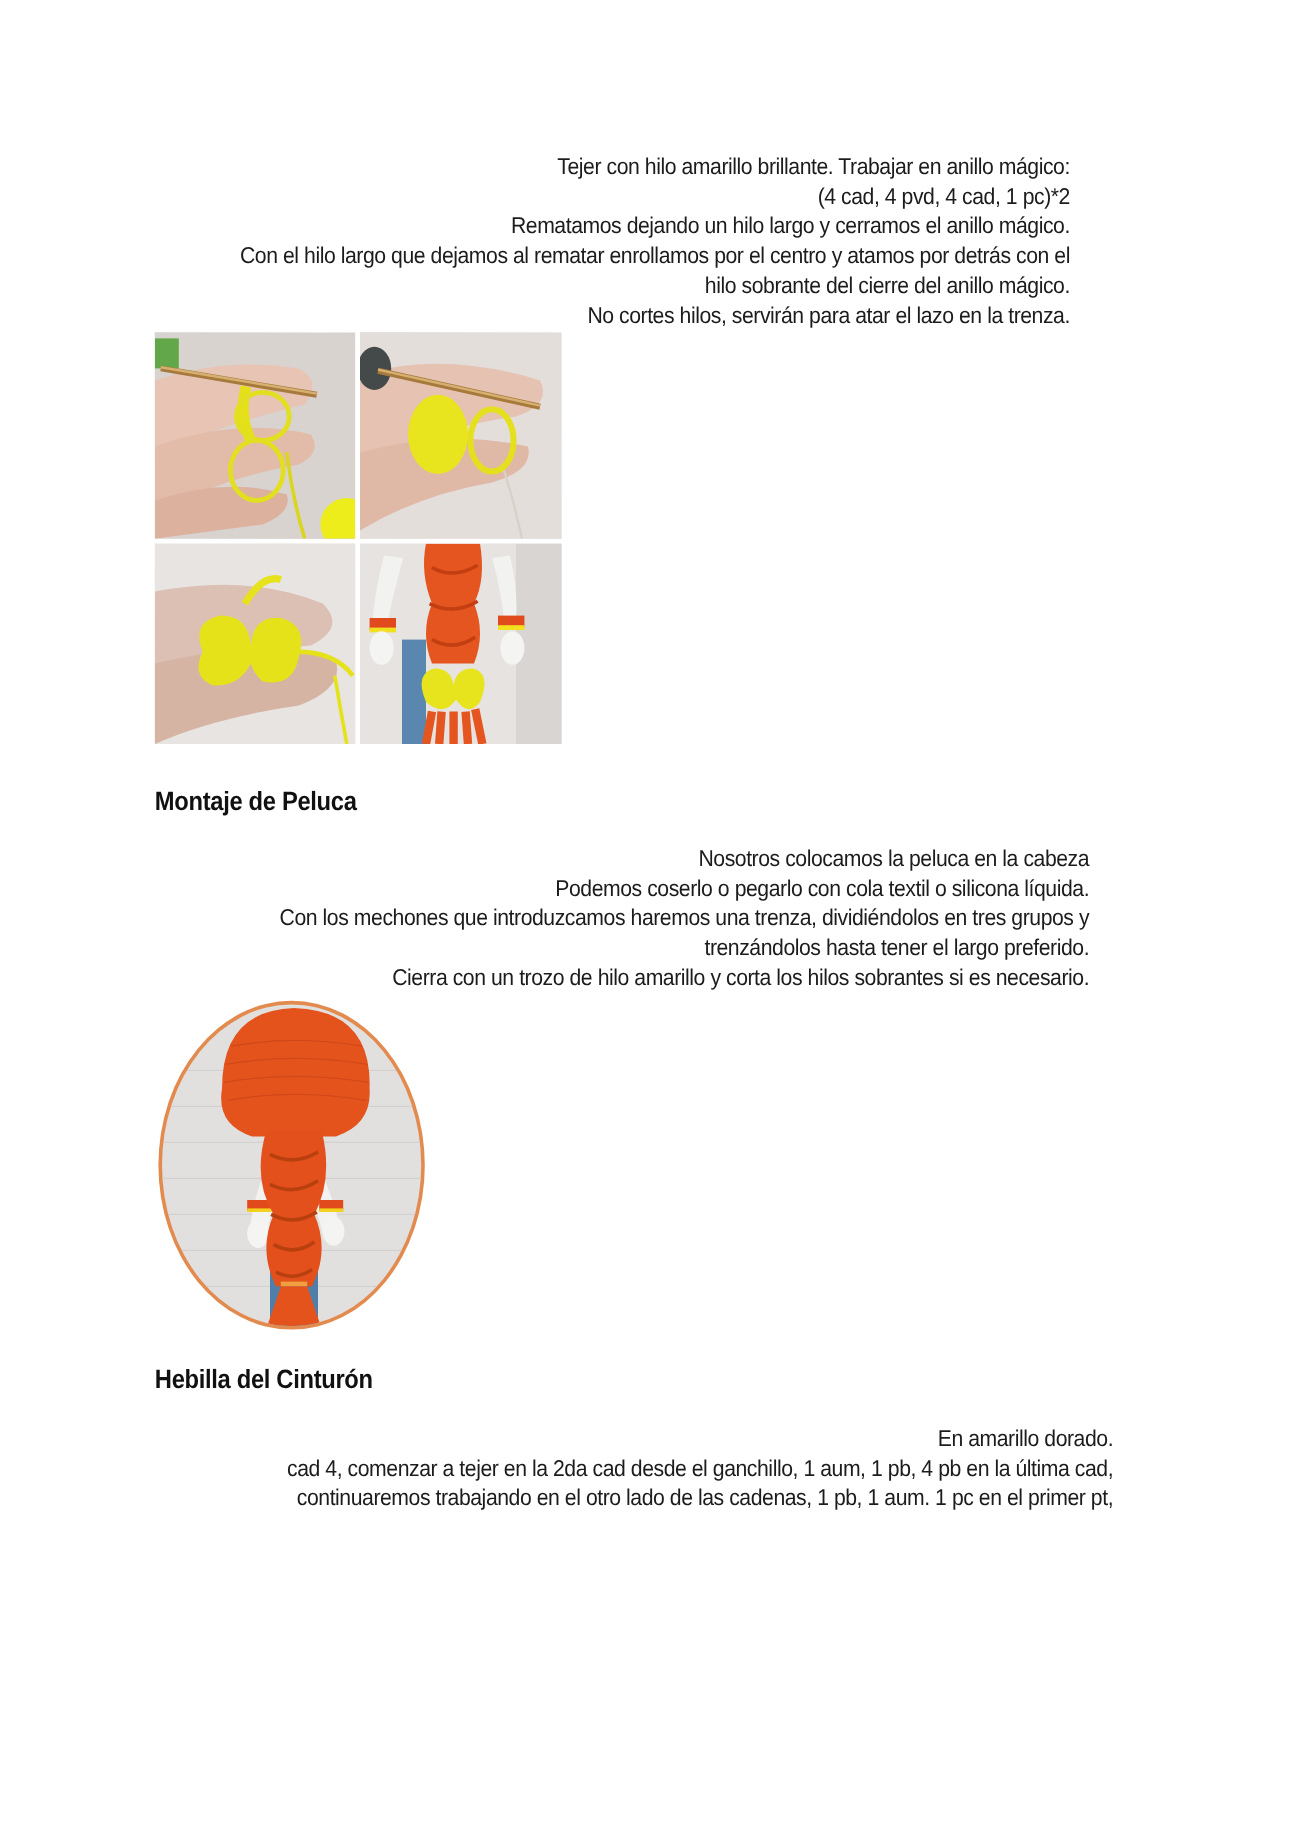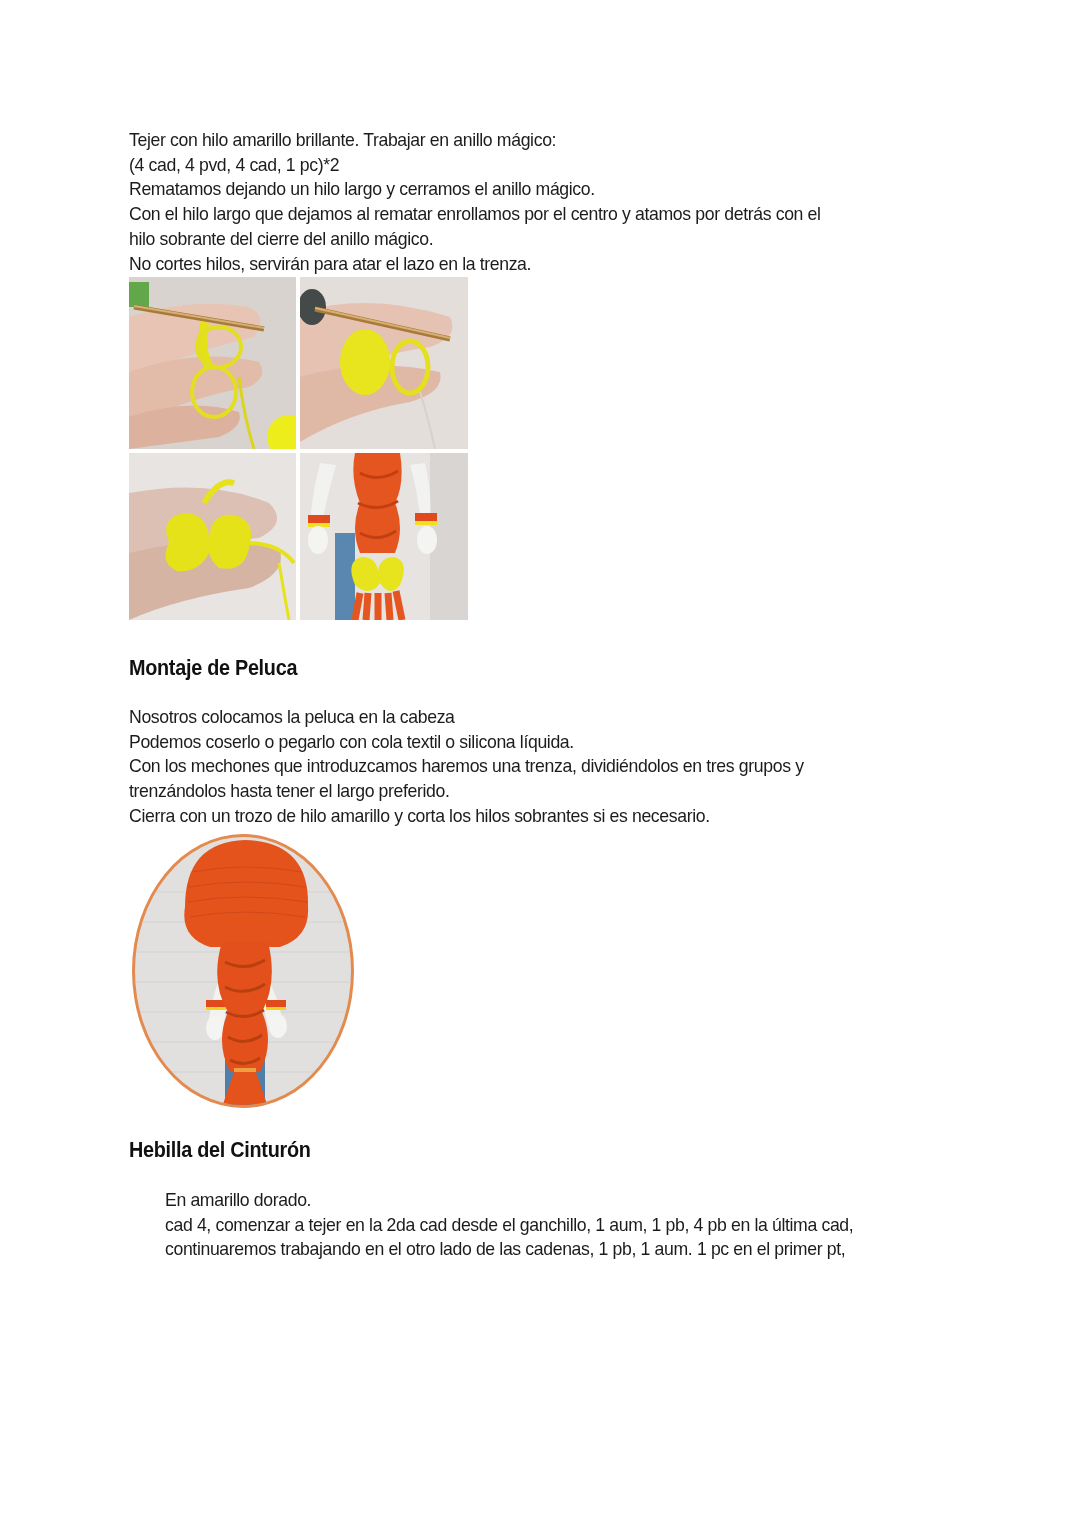--- a/index.html
+++ b/index.html
@@ -1,19 +1,19 @@
 <!DOCTYPE html>
 <html><head>
   <meta charset="utf-8">
   <style>
     html, body { margin: 0; padding: 0; background: #ffffff; }
     body { width: 1080px; height: 1528px; position: relative; overflow: hidden;
       font-family: "Liberation Sans", "DejaVu Sans", sans-serif; color: #1a1a1a; }
     .page { position: absolute; left: 129px; top: 0; width: 820px; }
-    .para-block { position: absolute; left: 0; width: 820px; }
+    .para-block { position: absolute; left: 0; width: 820px; text-align: right; }
     .line { font-size: 19px; line-height: 24.7px; letter-spacing: -0.4px; white-space: nowrap;
       transform: scaleX(0.93); transform-origin: left center; color: #1c1c1c; }
     .heading { position: absolute; left: 0; font-size: 22px; font-weight: bold; letter-spacing: -0.3px;
       transform: scaleX(0.9); transform-origin: left center; color: #111; white-space: nowrap; }
     .photo-grid { position: absolute; left: 0; top: 277px; width: 339px; height: 343px; background: #fff; }
     .photo { position: absolute; overflow: hidden; }
     .p1 { left: 0; top: 0; width: 167px; height: 172px; background: linear-gradient(135deg, #cfc6c2 0%, #e9dfdc 40%, #d8cfcc 100%); }
     .p2 { left: 171px; top: 0; width: 168px; height: 172px; background: linear-gradient(135deg, #d3cac6 0%, #eae2de 50%, #e4dedc 100%); }
     .p3 { left: 0; top: 176px; width: 167px; height: 167px; background: linear-gradient(160deg, #e6e2e0 0%, #dccdc6 45%, #d8c9c2 100%); }
     .p4 { left: 171px; top: 176px; width: 168px; height: 167px; background: linear-gradient(90deg, #e9e7e5 0%, #dddbd9 100%); }
@@ -94,21 +94,21 @@
         <path d="M55 0 L100 0 Q105 30 95 50 Q105 75 95 100 L60 100 Q50 75 60 50 Q50 25 55 0 Z" fill="#e5551f"></path>
         <path d="M60 20 Q78 30 98 18 M58 50 Q78 60 98 48 M60 80 Q78 90 96 78" stroke="#c33f12" stroke-width="3" fill="none"></path>
         <path d="M55 132 Q45 108 62 104 Q76 104 78 118 Q80 104 94 104 Q110 108 100 132 Q90 145 80 130 Q70 145 55 132 Z" fill="#e7e31c"></path>
         <path d="M60 140 L55 167 M68 140 L66 167 M78 140 L78 167 M88 140 L90 167 M96 138 L102 167" stroke="#e5551f" stroke-width="7"></path>
       </svg>
     </div>
   </div>
 
   <div class="heading" style="top:655px;">Montaje de Peluca</div>
 
-  <div class="para-block" style="top:705px;">
+  <div class="para-block" style="top:705px;margin-left:16px;">
     <div class="line">Nosotros colocamos la peluca en la cabeza</div>
     <div class="line">Podemos coserlo o pegarlo con cola textil o silicona líquida.</div>
     <div class="line">Con los mechones que introduzcamos haremos una trenza, dividiéndolos en tres grupos y</div>
     <div class="line">trenzándolos hasta tener el largo preferido.</div>
     <div class="line">Cierra con un trozo de hilo amarillo y corta los hilos sobrantes si es necesario.</div>
   </div>
 
   <div class="oval-photo">
     <svg width="226" height="278" viewBox="0 0 226 278">
       <defs>

